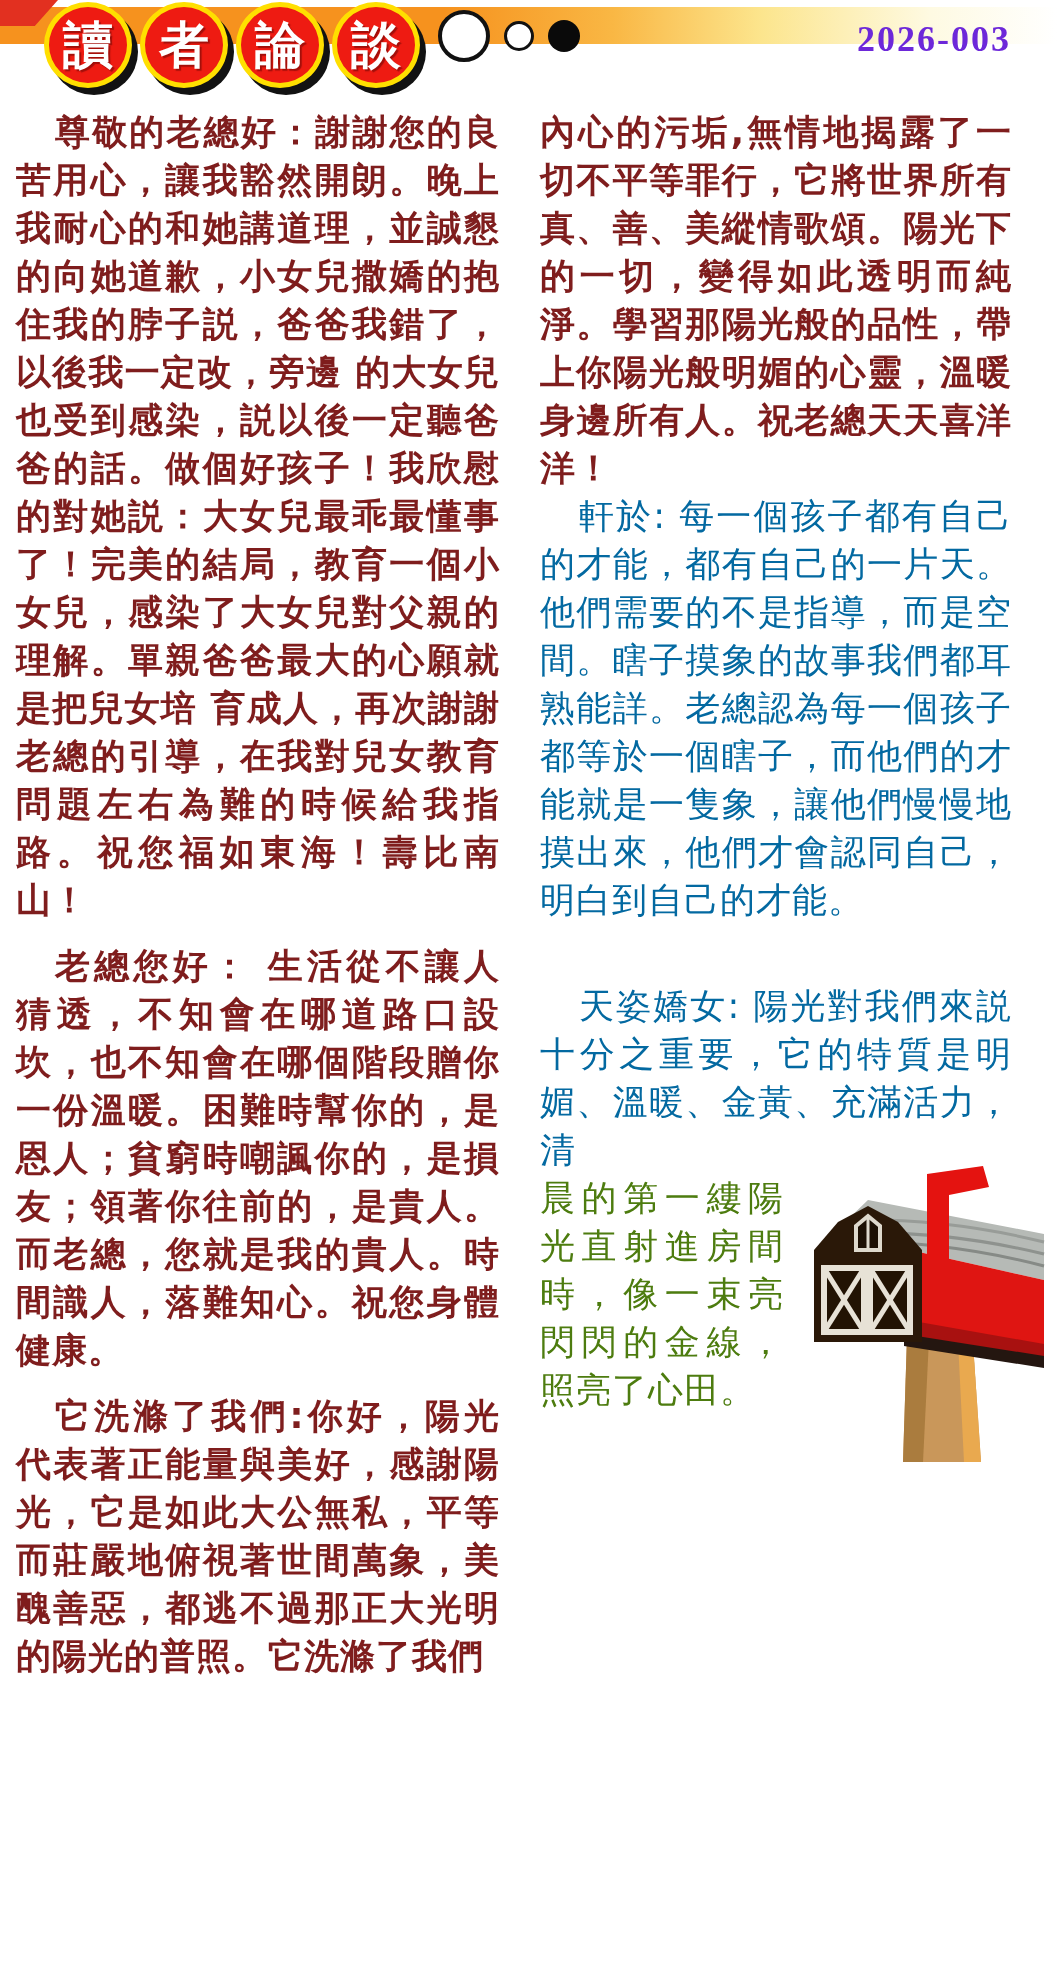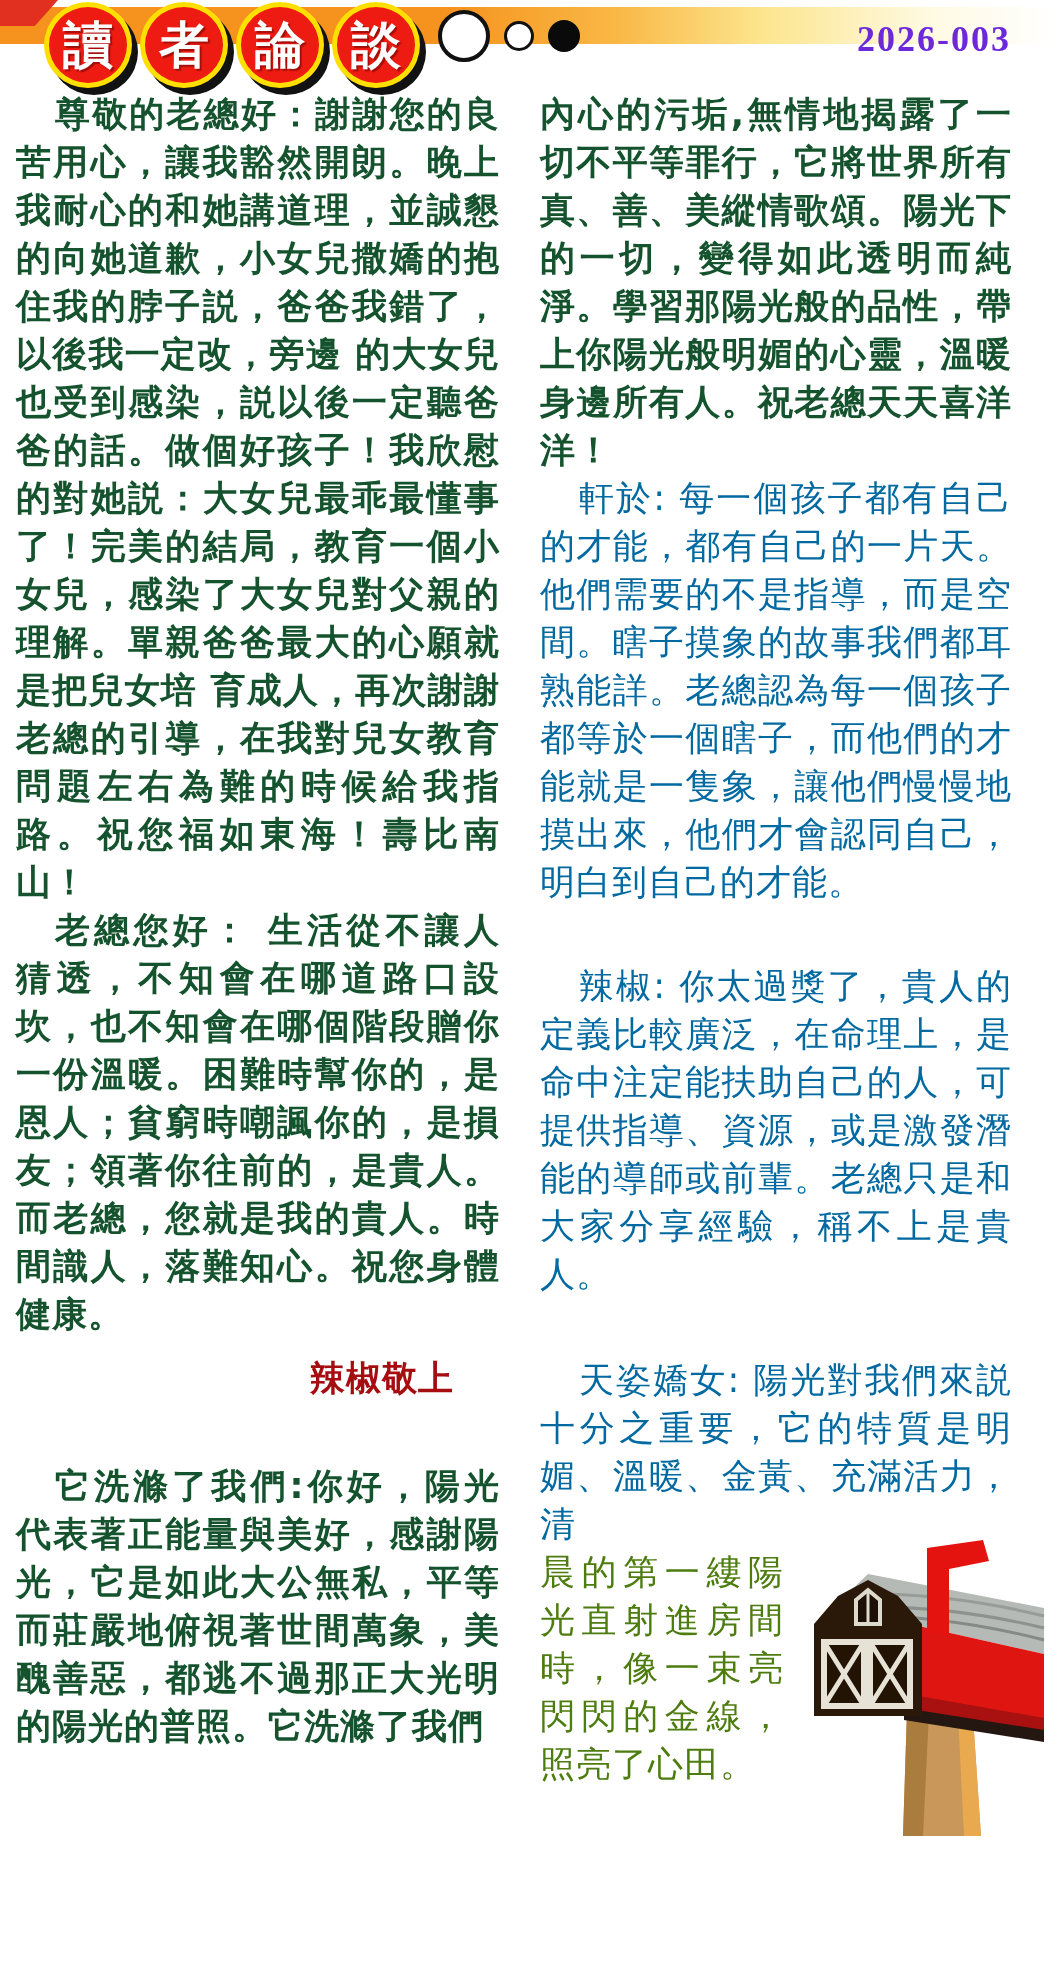--- a/index.html
+++ b/index.html
@@ -20,21 +20,21 @@
   .circle-sm{width:24px;height:24px;border:3px solid #111;border-radius:50%;background:#fff;}
   .circle-fill{width:32px;height:32px;border-radius:50%;background:#0a0a0a;}
   .pagenum{position:absolute;right:46px;top:18px;font-family:"Liberation Serif",serif;
            font-weight:bold;font-size:36px;color:#6d28d9;letter-spacing:2px;}
   
   .col{position:absolute;top:90px;font-size:35px;line-height:48px;text-align:justify;
        letter-spacing:1px;}
   .col-left{left:16px;width:484px;}
   .col-right{left:540px;width:472px;}
   p{margin:0;}
-  .letter{color:#14532d;font-weight:bold;text-indent:39px;}
+  .letter{color:#7f1d1d;font-weight:bold;text-indent:39px;margin-top:18px;}
   .cont{text-indent:0;}
   .sig{color:#a50d10;font-weight:bold;text-align:right;padding-right:46px;}
   .sig1{margin:16px 0 76px;}
   .sig2{margin:16px 0 60px;}
   .sig3{margin:44px 0 64px;}
   .reply{color:#0369a1;text-indent:39px;}
   .r2{margin-top:56px;}
   .r3{margin-top:58px;}
   .wrapped{color:#4d7c0f;}
   .mailbox-float{float:right;width:228px;height:212px;position:relative;}
@@ -67,28 +67,26 @@
     <div class="circle-lg"></div>
     <div class="circle-sm"></div>
     <div class="circle-fill"></div>
   </div>
 
   <div class="pagenum">2026-003</div>
 
   <div class="col col-left">
     <p class="letter">尊敬的老總好：謝謝您的良苦用心，讓我豁然開朗。晚上我耐心的和她講道理，並誠懇的向她道歉，小女兒撒嬌的抱住我的脖子説，爸爸我錯了，以後我一定改，旁邊 的大女兒也受到感染，説以後一定聽爸爸的話。做個好孩子！我欣慰的對她説：大女兒最乖最懂事了！完美的結局，教育一個小女兒，感染了大女兒對父親的理解。單親爸爸最大的心願就是把兒女培 育成人，再次謝謝老總的引導，在我對兒女教育問題左右為難的時候給我指路。祝您福如東海！壽比南山！</p>
     <p class="letter">老總您好： 生活從不讓人猜透，不知會在哪道路口設坎，也不知會在哪個階段贈你一份溫暖。困難時幫你的，是恩人；貧窮時嘲諷你的，是損友；領著你往前的，是貴人。而老總，您就是我的貴人。時間識人，落難知心。祝您身體健康。</p>
-    <p class="sig sig2">辣椒敬上</p>
     <p class="letter">它洗滌了我們:你好，陽光代表著正能量與美好，感謝陽光，它是如此大公無私，平等而莊嚴地俯視著世間萬象，美醜善惡，都逃不過那正大光明的陽光的普照。它洗滌了我們</p>
   </div>
 
   <div class="col col-right">
     <p class="letter cont">內心的污垢,無情地揭露了一切不平等罪行，它將世界所有真、善、美縱情歌頌。陽光下的一切，變得如此透明而純淨。學習那陽光般的品性，帶上你陽光般明媚的心靈，溫暖身邊所有人。祝老總天天喜洋洋！</p>
     <p class="reply r1">軒於: 每一個孩子都有自己的才能，都有自己的一片天。他們需要的不是指導，而是空間。瞎子摸象的故事我們都耳熟能詳。老總認為每一個孩子都等於一個瞎子，而他們的才能就是一隻象，讓他們慢慢地摸出來，他們才會認同自己，明白到自己的才能。</p>
-    <p class="reply r2">辣椒: 你太過獎了，貴人的定義比較廣泛，在命理上，是命中注定能扶助自己的人，可提供指導、資源，或是激發潛能的導師或前輩。老總只是和大家分享經驗，稱不上是貴人。</p>
     <p class="reply r3">天姿嬌女: 陽光對我們來説十分之重要，它的特質是明媚、溫暖、金黃、充滿活力，清</p>
 
     <div class="wrapped">
       <div class="mailbox-float">
         <svg width="240" height="300" viewBox="0 0 240 300">
 
           <polygon points="101,175 167,181 175,300 97,300" fill="#c9975a"></polygon>
           <polygon points="101,175 123,177 117,300 97,300" fill="#aa7c3e"></polygon>
           <polygon points="152,179 167,181 175,300 158,300" fill="#e9a94f"></polygon>
 

